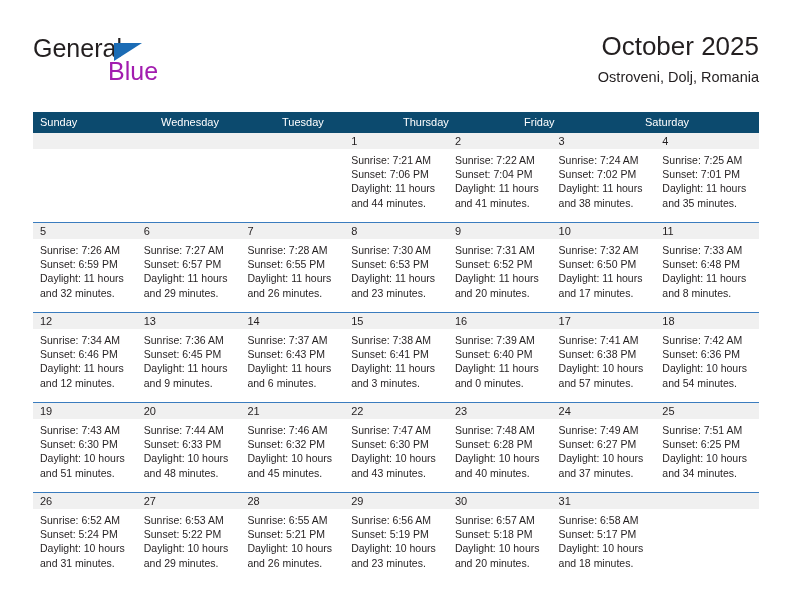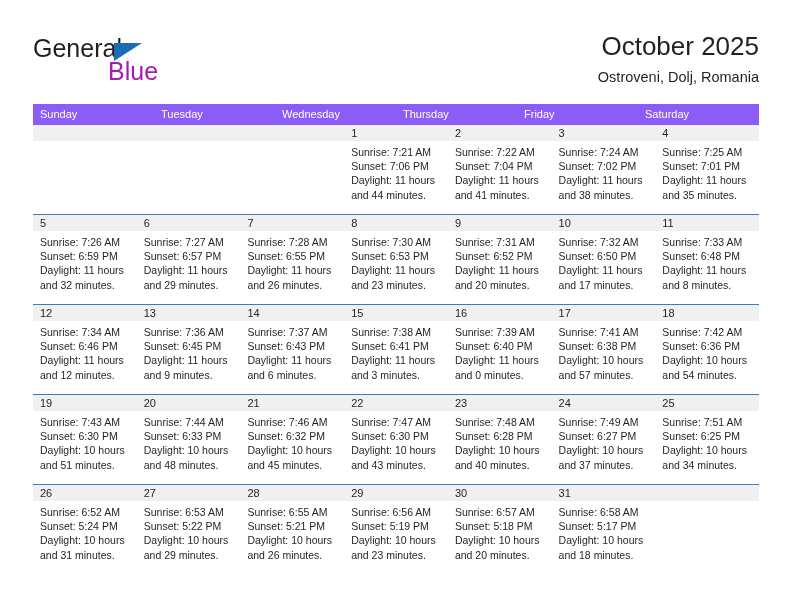--- a/index.html
+++ b/index.html
@@ -90,22 +90,23 @@
 
   
   .calendar {
     position: absolute;
     left: 33px;
     top: 104px;
     width: 726px;
   }
   .weekhead {
     display: flex;
-    background: #8b5cf6;
+    background: #0c4a6e;
     height: 21px;
+    margin-top: 8px;
   }
   .weekhead .dow {
     flex: 1 1 0;
     font-size: 11px;
     color: #ffffff;
     line-height: 21px;
     padding-left: 7px;
     box-sizing: border-box;
     white-space: nowrap;
     overflow: hidden;
@@ -162,22 +163,22 @@
     <div class="titlewrap">
       <div class="cal-title">October 2025</div>
       <div class="cal-subtitle">Ostroveni, Dolj, Romania</div>
     </div>
 
   </div>
 
   <div class="calendar">
     <div class="weekhead" id="weekhead">
         <div class="dow">Sunday</div>
+        <div class="dow">Wednesday</div>
         <div class="dow">Tuesday</div>
-        <div class="dow">Wednesday</div>
         <div class="dow">Thursday</div>
         <div class="dow">Friday</div>
         <div class="dow">Saturday</div>
       </div>
     <div id="weeks-container">
         <div class="weekrow first">
           <div class="daycell empty">
             <div class="daynum"></div>
           </div>
           <div class="daycell empty">

